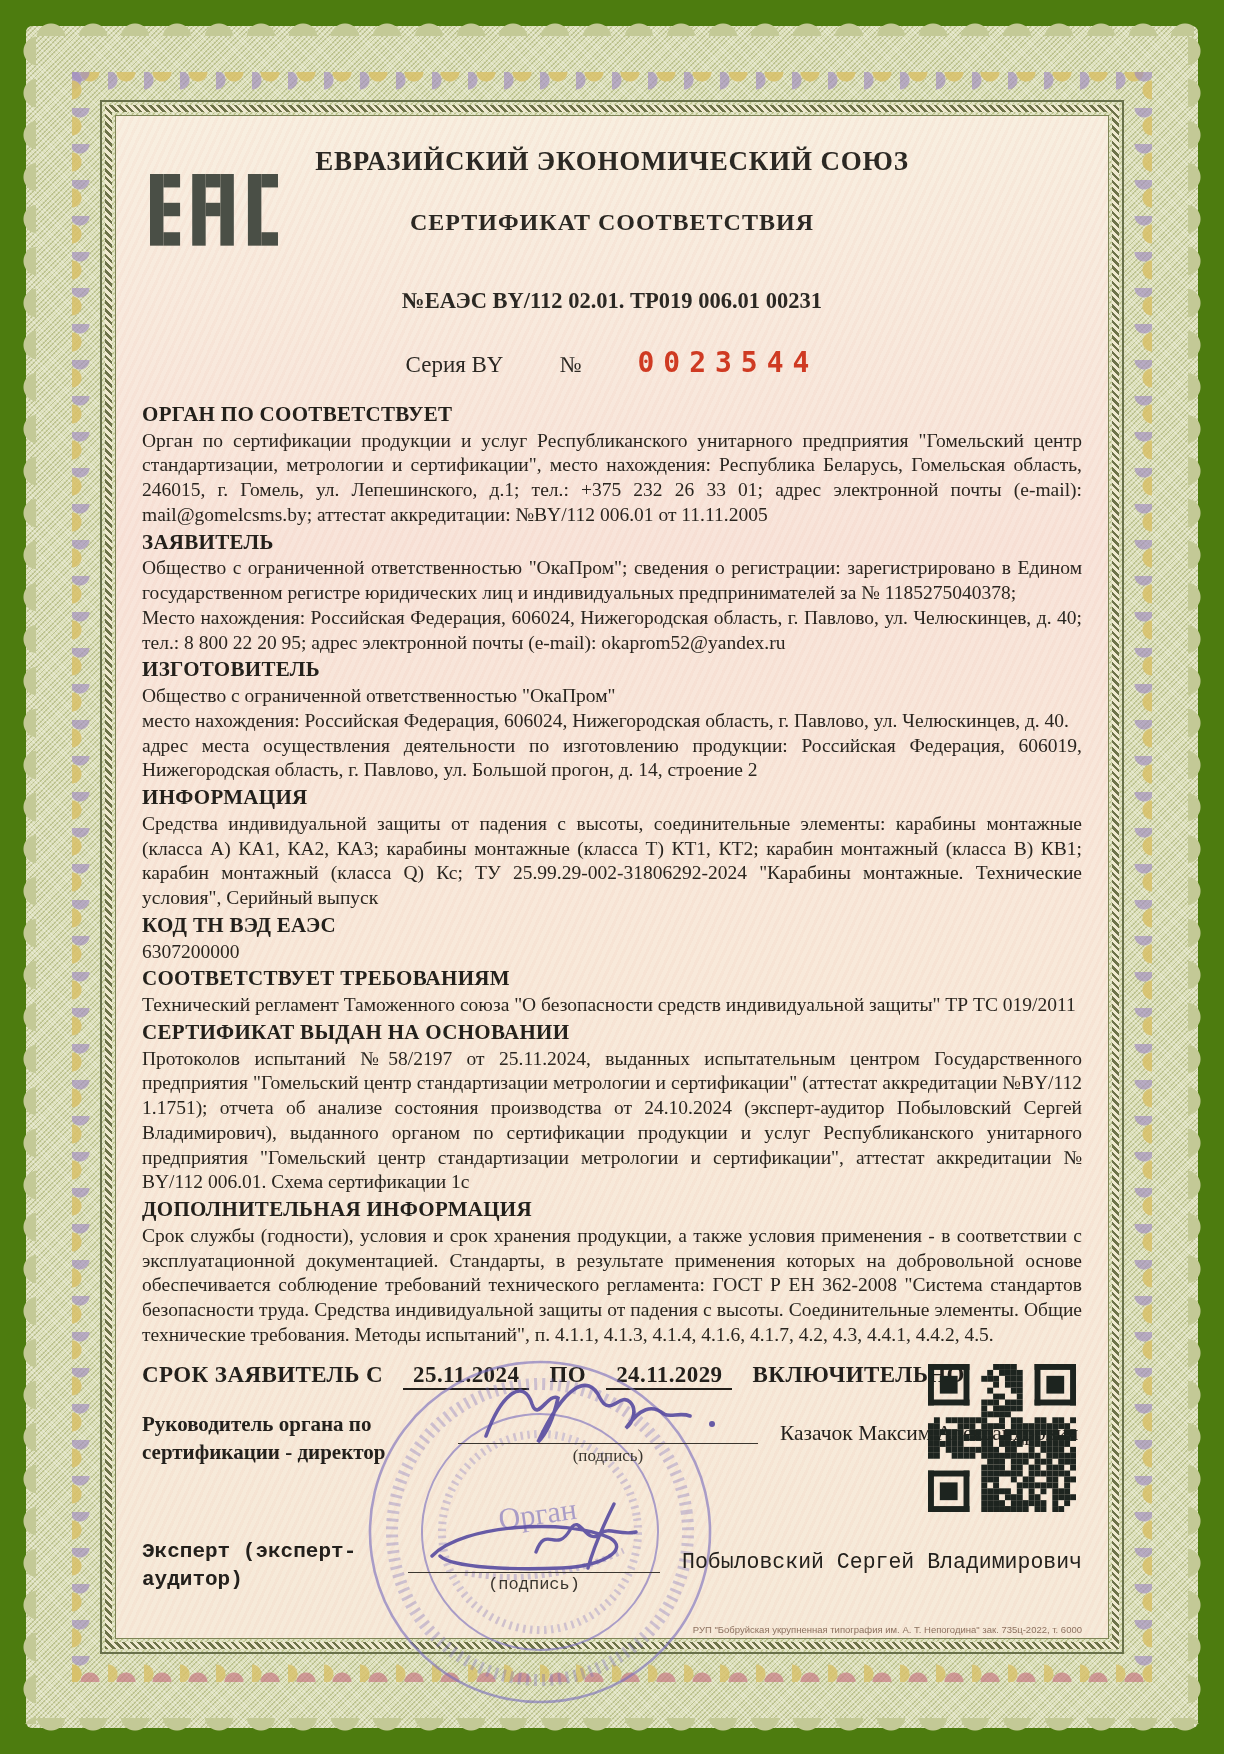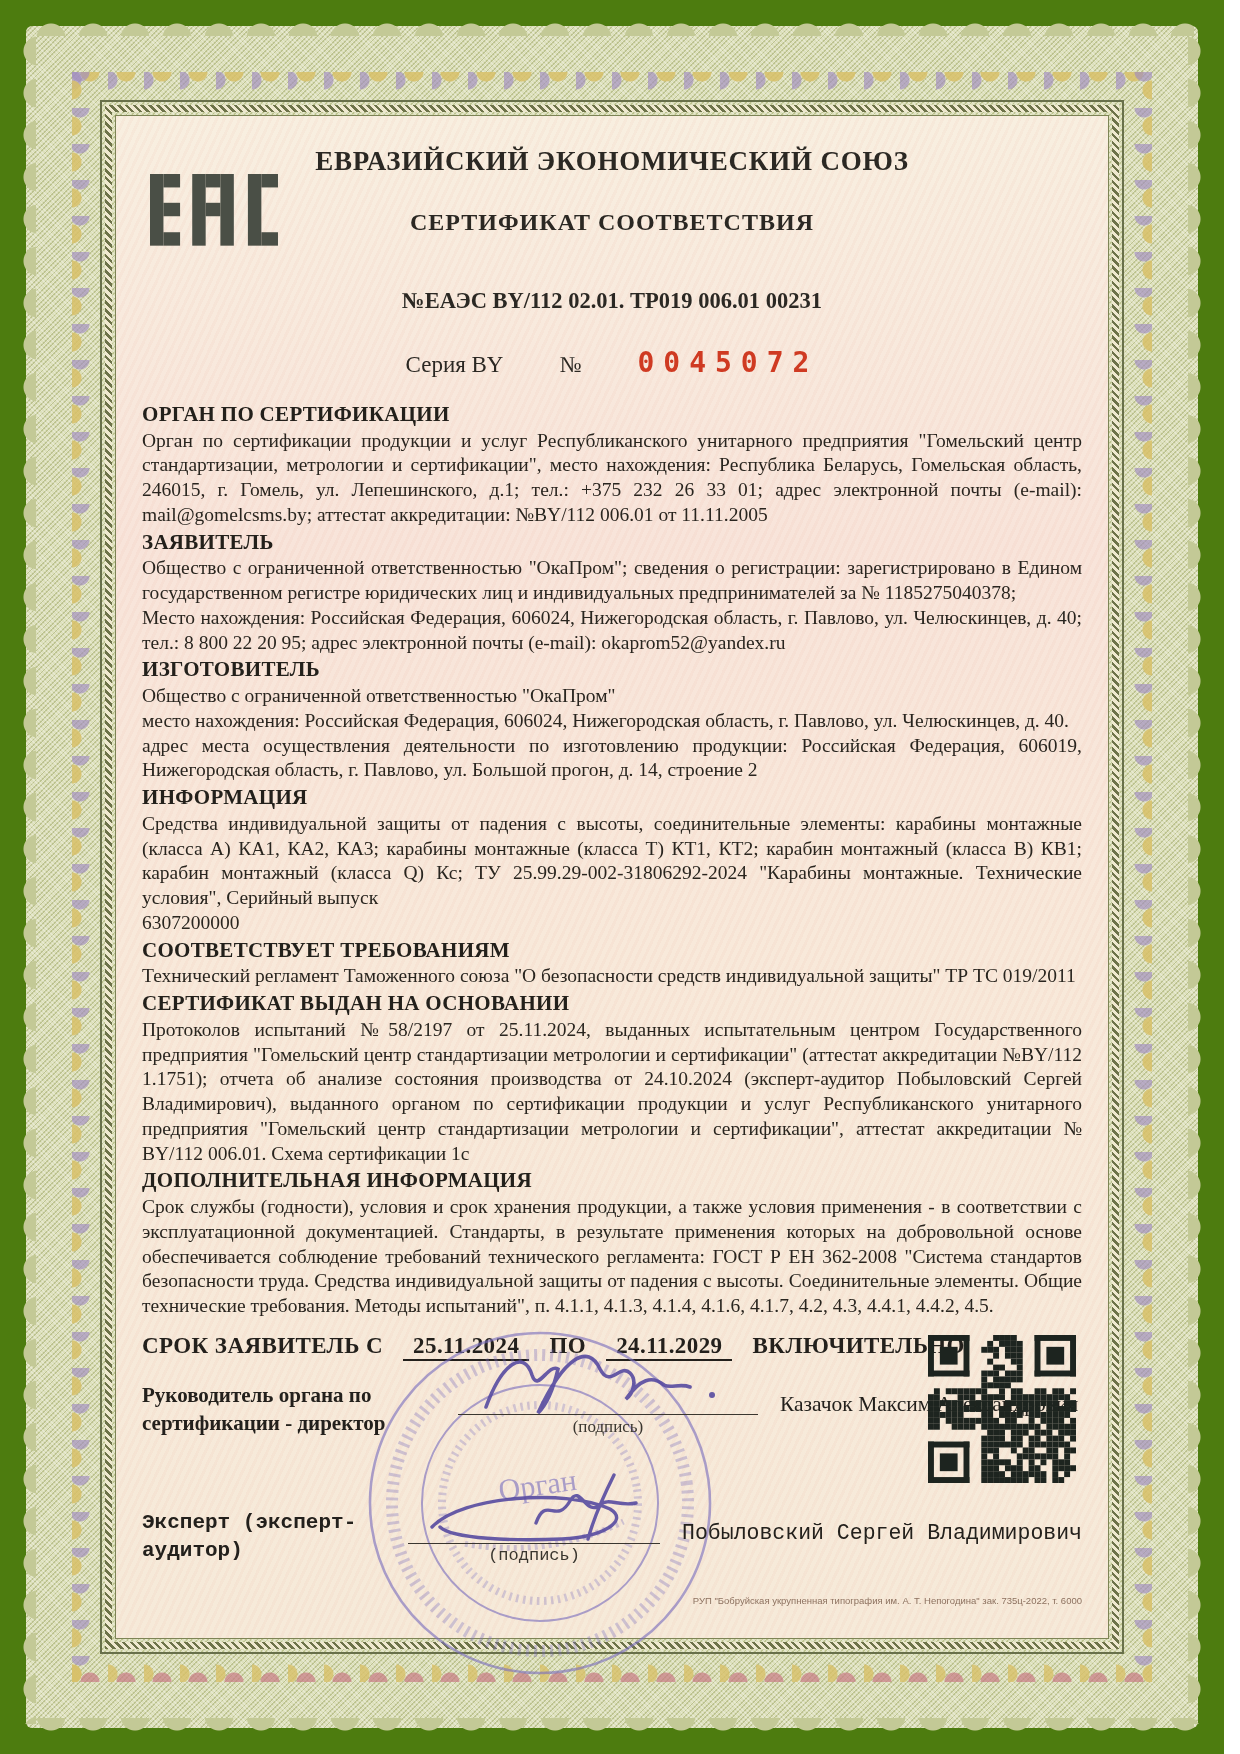--- a/index.html
+++ b/index.html
@@ -120,40 +120,41 @@
       </svg>
     </div>
 
     <div class="hdr">
       <div class="hdr-union">ЕВРАЗИЙСКИЙ ЭКОНОМИЧЕСКИЙ СОЮЗ</div>
       <div class="hdr-title">СЕРТИФИКАТ СООТВЕТСТВИЯ</div>
       <div class="hdr-number">№ЕАЭС BY/112 02.01. ТР019 006.01 00231</div>
       <div class="hdr-series">
         <span>Серия BY</span>
         <span>№</span>
-        <span class="serial">0045072</span>
+        <span class="serial">0023544</span>
       </div>
     </div>
 
     <div class="sections">
-      <h3 class="sec-h">ОРГАН ПО СЕРТИФИКАЦИИ</h3>
+      <h3 class="sec-h">ОРГАН ПО СООТВЕТСТВУЕТ</h3>
       <p class="sec-p">Орган по сертификации продукции и услуг Республиканского унитарного предприятия "Гомельский центр стандартизации, метрологии и сертификации", место нахождения: Республика Беларусь, Гомельская область,  246015, г. Гомель, ул. Лепешинского, д.1; тел.: +375 232 26 33 01; адрес электронной почты (e-mail): mail@gomelcsms.by; аттестат аккредитации: №BY/112 006.01 от 11.11.2005</p>
 
       <h3 class="sec-h">ЗАЯВИТЕЛЬ</h3>
       <p class="sec-p">Общество с ограниченной ответственностью "ОкаПром"; сведения о регистрации: зарегистрировано в Едином государственном регистре юридических лиц и индивидуальных предпринимателей за № 1185275040378;</p>
       <p class="sec-p">Место нахождения: Российская Федерация, 606024, Нижегородская область, г. Павлово, ул. Челюскинцев, д. 40; тел.: 8 800 22 20 95; адрес электронной почты (e-mail): okaprom52@yandex.ru</p>
 
       <h3 class="sec-h">ИЗГОТОВИТЕЛЬ</h3>
       <p class="sec-p">Общество с ограниченной ответственностью "ОкаПром"</p>
       <p class="sec-p">место нахождения: Российская Федерация, 606024, Нижегородская область, г. Павлово, ул. Челюскинцев, д. 40.</p>
       <p class="sec-p">адрес места осуществления деятельности по изготовлению продукции: Российская Федерация, 606019, Нижегородская область, г. Павлово, ул. Большой прогон, д. 14, строение 2</p>
 
       <h3 class="sec-h">ИНФОРМАЦИЯ</h3>
       <p class="sec-p">Средства индивидуальной защиты от падения с высоты, соединительные элементы: карабины монтажные (класса А) КА1, КА2, КА3; карабины монтажные (класса Т)  КТ1, КТ2; карабин монтажный (класса В) КВ1; карабин монтажный (класса Q) Кс; ТУ 25.99.29-002-31806292-2024 "Карабины монтажные. Технические условия", Серийный выпуск</p>
 
+      <h3 class="sec-h">КОД ТН ВЭД ЕАЭС</h3>
       <p class="sec-p">6307200000</p>
 
       <h3 class="sec-h">СООТВЕТСТВУЕТ ТРЕБОВАНИЯМ</h3>
       <p class="sec-p">Технический регламент Таможенного союза "О безопасности средств индивидуальной защиты" ТР ТС 019/2011</p>
 
       <h3 class="sec-h">СЕРТИФИКАТ ВЫДАН НА ОСНОВАНИИ</h3>
       <p class="sec-p">Протоколов испытаний №58/2197 от 25.11.2024, выданных испытательным центром Государственного предприятия "Гомельский центр стандартизации метрологии и сертификации" (аттестат аккредитации №BY/112 1.1751); отчета об анализе состояния производства от 24.10.2024 (эксперт-аудитор Побыловский Сергей Владимирович), выданного органом по сертификации продукции и услуг Республиканского унитарного предприятия "Гомельский центр стандартизации метрологии и сертификации", аттестат аккредитации № BY/112 006.01. Схема сертификации 1с</p>
 
       <h3 class="sec-h">ДОПОЛНИТЕЛЬНАЯ ИНФОРМАЦИЯ</h3>
       <p class="sec-p">Срок службы (годности), условия и срок хранения продукции, а также условия применения - в соответствии с эксплуатационной документацией. Стандарты, в результате применения которых на добровольной основе обеспечивается соблюдение требований технического регламента: ГОСТ Р ЕН 362-2008 "Система стандартов безопасности труда. Средства индивидуальной защиты от падения с высоты. Соединительные элементы. Общие технические требования. Методы испытаний", п. 4.1.1, 4.1.3, 4.1.4, 4.1.6, 4.1.7, 4.2, 4.3, 4.4.1, 4.4.2, 4.5.</p>

